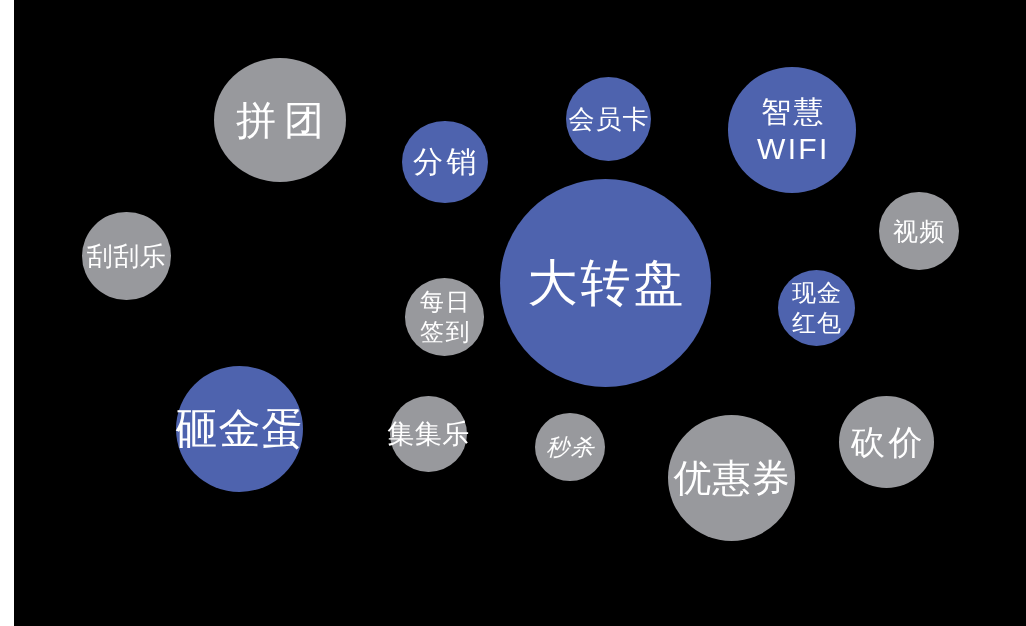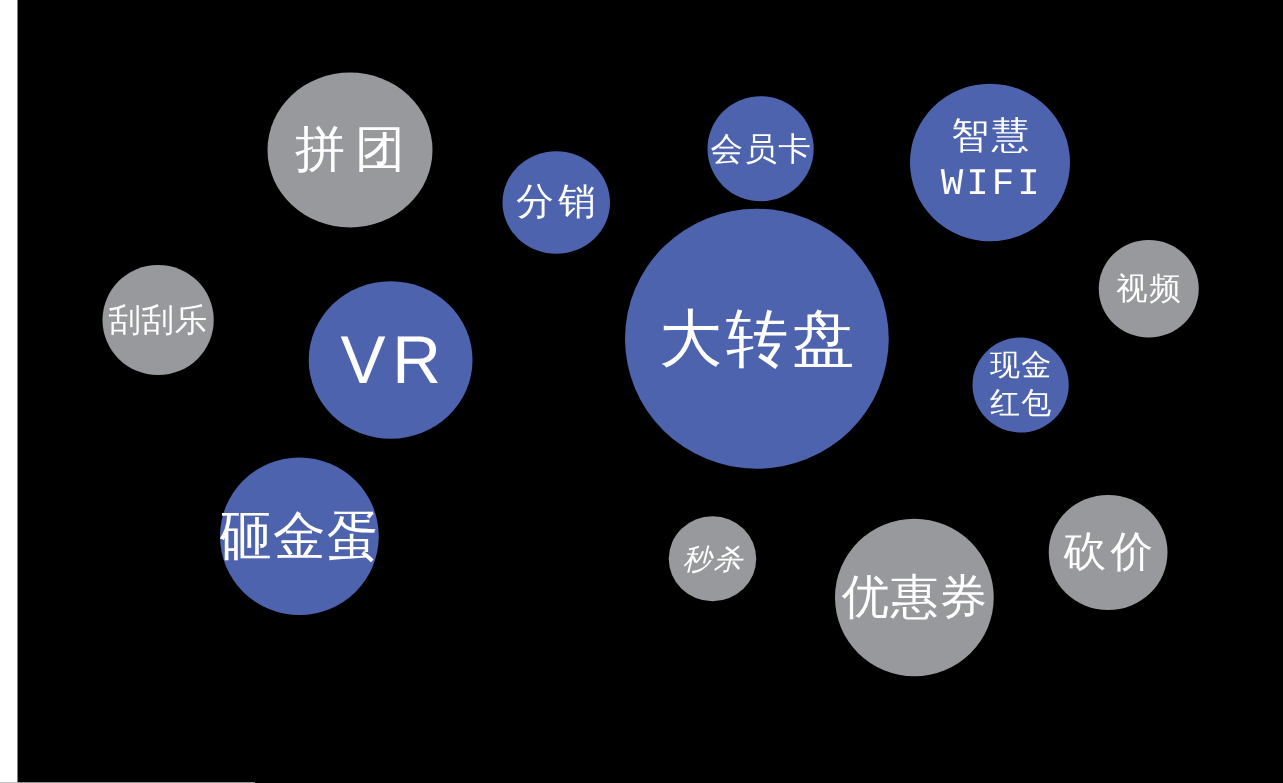--- a/index.html
+++ b/index.html
@@ -41,42 +41,46 @@
 <div class="stage" id="canvas" style="background: #000000; margin-left: 14px;">
     <div class="bubble" style="left: 200px; top: 58px; width: 124px; height: 124px; background: rgb(152, 153, 157); color: rgb(255, 255, 255); font-size: 40px; letter-spacing: 0.2em; padding-left: 0.2em;">
       <div class="bubble-line">拼团</div>
     </div>
     <div class="bubble" style="left: 388px; top: 121px; width: 82px; height: 82px; background: rgb(78, 99, 174); color: rgb(255, 255, 255); font-size: 30px; letter-spacing: 0.12em; padding-left: 0.12em;">
       <div class="bubble-line">分销</div>
     </div>
     <div class="bubble" style="left: 552px; top: 77px; width: 84px; height: 84px; background: rgb(78, 99, 174); color: rgb(255, 255, 255); font-size: 26px; letter-spacing: 0.04em; padding-left: 0.04em;">
       <div class="bubble-line">会员卡</div>
     </div>
-    <div class="bubble multiline" style="left: 714px; top: 67px; width: 126px; height: 126px; background: rgb(78, 99, 174); color: rgb(255, 255, 255); font-size: 30px; letter-spacing: 0.08em; padding-left: 0.08em; font-family: Liberation Mono, monospace;">
+    <div class="bubble multiline" style="left: 714px; top: 67px; width: 126px; height: 126px; background: rgb(78, 99, 174); color: rgb(255, 255, 255); font-size: 30px; letter-spacing: 0.08em; padding-left: 0.08em;">
       <div class="bubble-line">智慧</div>
       <div class="bubble-line">WIFI</div>
     </div>
     <div class="bubble" style="left: 68px; top: 212px; width: 88px; height: 88px; background: rgb(152, 153, 157); color: rgb(255, 255, 255); font-size: 26px; letter-spacing: 0.02em; padding-left: 0.02em;">
       <div class="bubble-line">刮刮乐</div>
     </div>
-    <div class="bubble" style="left: 233px; top: 225px; width: 126px; height: 126px; background: rgb(78, 99, 174); color: rgb(255, 255, 255); font-size: 54px; letter-spacing: 0.1em; padding-left: 0.1em;">
-      <div class="bubble-line">VR</div>
+    <div class="bubble multiline" style="left: 391px; top: 278px; width: 78px; height: 78px; background: rgb(152, 153, 157); color: rgb(255, 255, 255); font-size: 24px; letter-spacing: 0.06em; padding-left: 0.06em;">
+      <div class="bubble-line">每日</div>
+      <div class="bubble-line">签到</div>
     </div>
-    <div class="bubble" style="left: 486px; top: 167px; width: 208px; height: 208px; background: rgb(78, 99, 174); color: rgb(255, 255, 255); font-size: 50px; letter-spacing: 0.06em; padding-left: 0.06em;">
+    <div class="bubble" style="left: 486px; top: 179px; width: 208px; height: 208px; background: rgb(78, 99, 174); color: rgb(255, 255, 255); font-size: 50px; letter-spacing: 0.06em; padding-left: 0.06em;">
       <div class="bubble-line">大转盘</div>
     </div>
     <div class="bubble" style="left: 865px; top: 192px; width: 78px; height: 78px; background: rgb(152, 153, 157); color: rgb(255, 255, 255); font-size: 25px; letter-spacing: 0.06em; padding-left: 0.06em;">
       <div class="bubble-line">视频</div>
     </div>
     <div class="bubble multiline" style="left: 764px; top: 270px; width: 76px; height: 76px; background: rgb(78, 99, 174); color: rgb(255, 255, 255); font-size: 24px; letter-spacing: 0.04em; padding-left: 0.04em;">
       <div class="bubble-line">现金</div>
       <div class="bubble-line">红包</div>
     </div>
     <div class="bubble" style="left: 162px; top: 366px; width: 126px; height: 126px; background: rgb(78, 99, 174); color: rgb(255, 255, 255); font-size: 42px; letter-spacing: 0.02em; padding-left: 0.02em;">
       <div class="bubble-line">砸金蛋</div>
+    </div>
+    <div class="bubble" style="left: 376px; top: 396px; width: 76px; height: 76px; background: rgb(152, 153, 157); color: rgb(255, 255, 255); font-size: 27px; letter-spacing: 0.02em; padding-left: 0.02em;">
+      <div class="bubble-line">集集乐</div>
     </div>
     <div class="bubble" style="left: 521px; top: 413px; width: 68px; height: 68px; background: rgb(152, 153, 157); color: rgb(255, 255, 255); font-size: 23px; letter-spacing: 0.08em; padding-left: 0.08em; font-style: italic;">
       <div class="bubble-line">秒杀</div>
     </div>
     <div class="bubble" style="left: 654px; top: 415px; width: 126px; height: 126px; background: rgb(152, 153, 157); color: rgb(255, 255, 255); font-size: 38px; letter-spacing: 0.03em; padding-left: 0.03em;">
       <div class="bubble-line">优惠券</div>
     </div>
     <div class="bubble" style="left: 825px; top: 396px; width: 92px; height: 92px; background: rgb(152, 153, 157); color: rgb(255, 255, 255); font-size: 34px; letter-spacing: 0.1em; padding-left: 0.1em;">
       <div class="bubble-line">砍价</div>
     </div>

